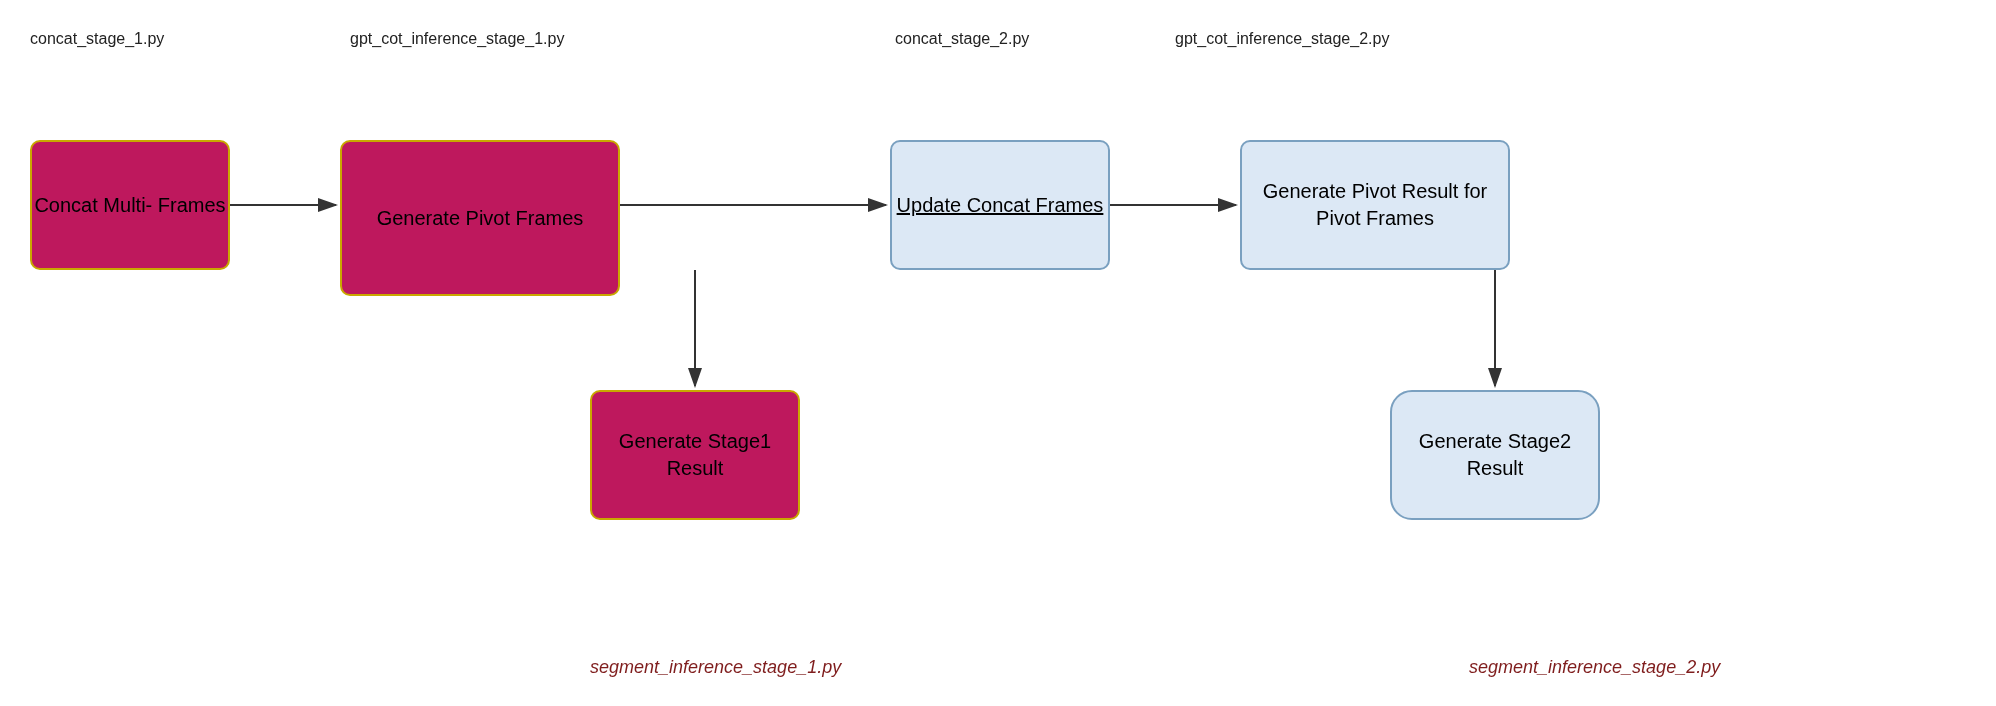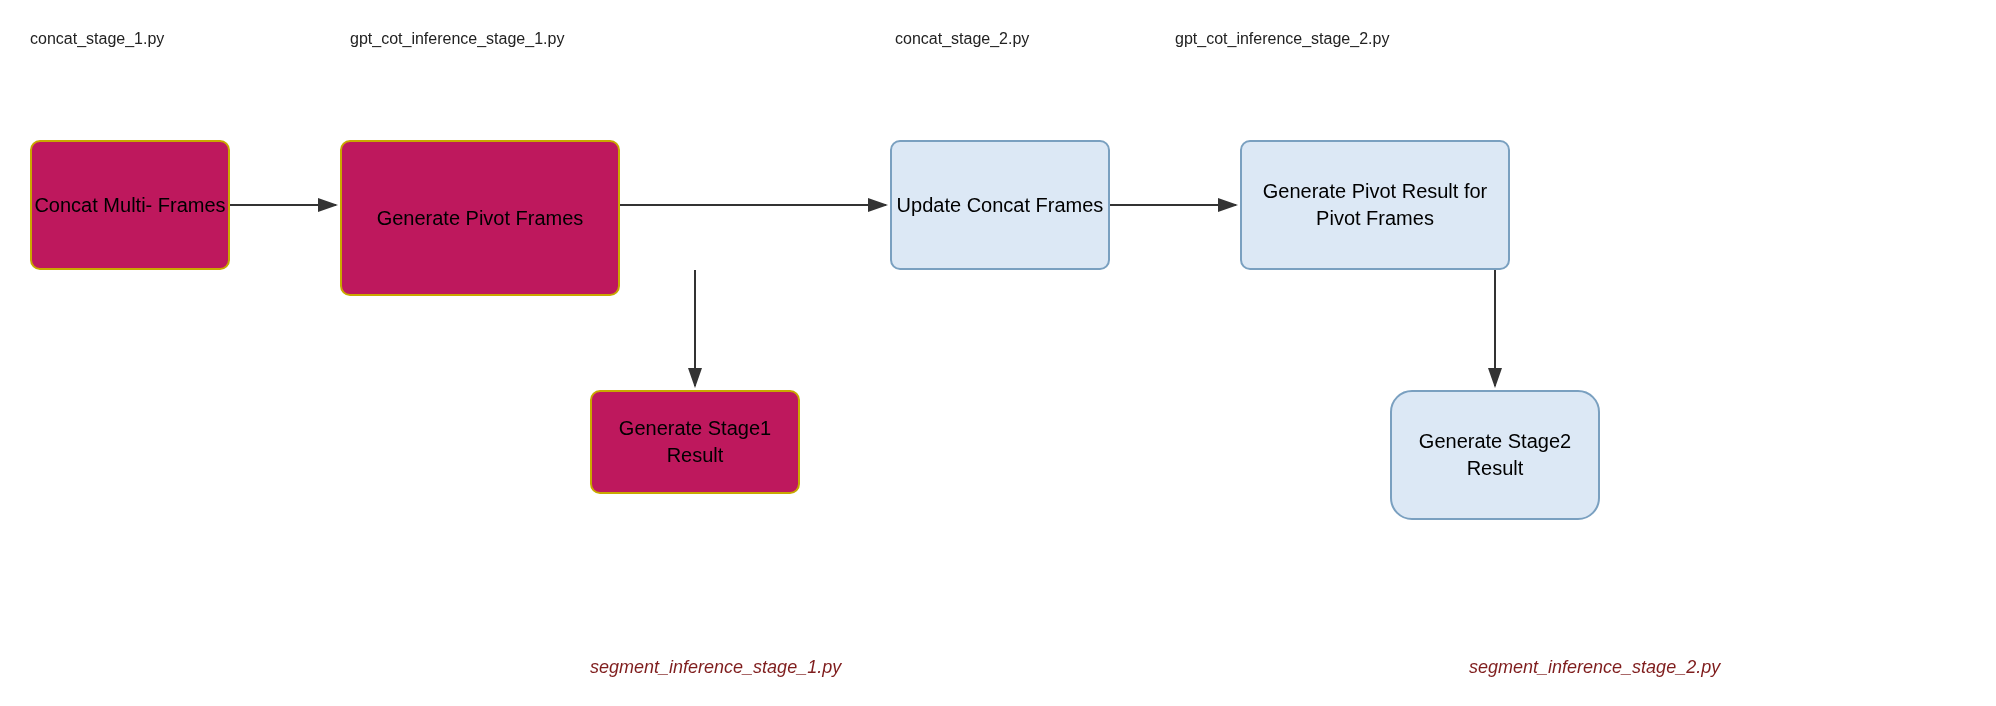--- a/index.html
+++ b/index.html
@@ -86,29 +86,29 @@
 
   <div class="node-box node-yellow" style="left:30px; top:140px; width:200px; height:130px;">
     <span>Concat Multi-
 Frames</span>
   </div>
 
   <div class="node-box node-yellow" style="left:340px; top:140px; width:280px; height:156px;">
     <span>Generate Pivot Frames</span>
   </div>
 
-  <div class="node-box node-blue" style="left:890px; top:140px; width:220px; height:130px;">
+  <div class="node-box node-blue" style="left:890px; top:140px; width:220px; height:130px;text-decoration:underline;">
     <span>Update Concat Frames</span>
   </div>
 
   <div class="node-box node-blue" style="left:1240px; top:140px; width:270px; height:130px;">
     <span>Generate Pivot Result for Pivot Frames</span>
   </div>
 
-  <div class="node-box node-yellow" style="left:590px; top:390px; width:210px; height:104px;">
+  <div class="node-box node-yellow" style="left:590px; top:390px; width:210px; height:130px;">
     <span>Generate
 Stage1 Result</span>
   </div>
 
   <div class="node-box node-blue" style="left:1390px; top:390px; width:210px; height:130px;border-radius:22px;">
     <span>Generate
 Stage2 Result</span>
   </div>
 
   <svg class="arrows-svg">

